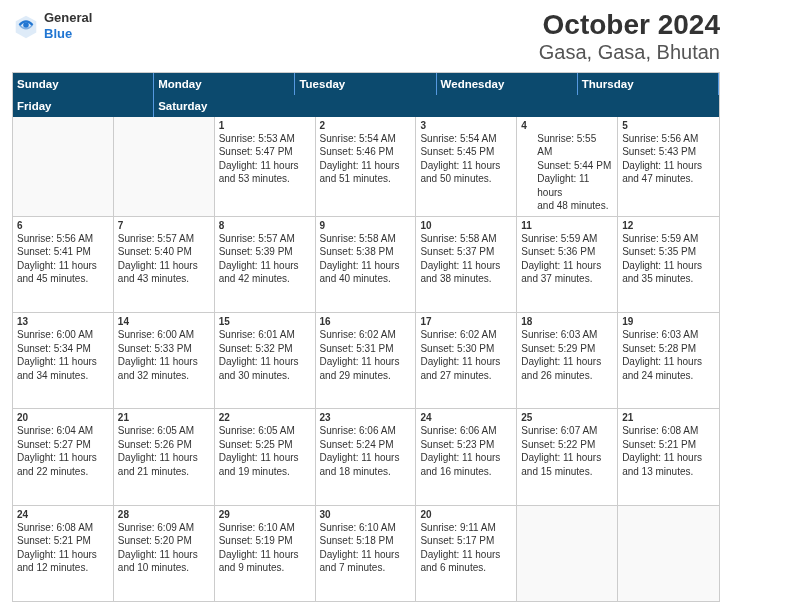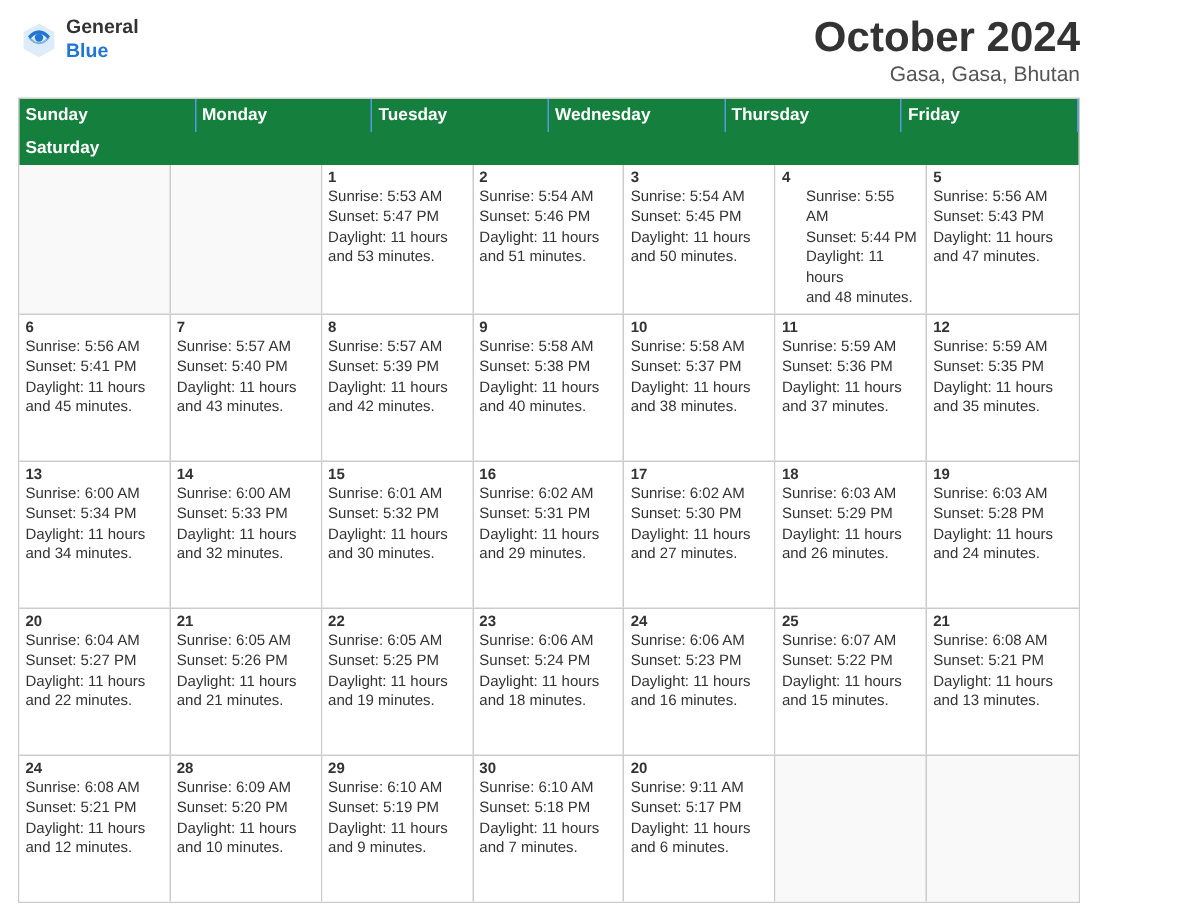--- a/index.html
+++ b/index.html
@@ -42,33 +42,33 @@
     .title-block {
       text-align: right;
     }
     .month-title {
       font-size: 28px;
       font-weight: bold;
       color: #333;
       line-height: 1.1;
     }
     .location-title {
-      font-size: 14px;
+      font-size: 20px;
       color: #555;
     }
     .calendar {
       flex: 1;
       display: flex;
       flex-direction: column;
       border: 1px solid #ccc;
     }
     .cal-header-row {
       display: grid;
-      grid-template-columns: repeat(6, 1fr);
-      background: #15803d;
+      grid-template-columns: repeat(5, 1fr);
+      background: #0c4a6e;
     }
     .cal-header-cell {
       color: #fff;
       font-size: 11.5px;
       font-weight: bold;
       padding: 5px 4px;
       text-align: left;
       border-right: 1px solid #5599e0;
     }
     .cal-header-cell:last-child { border-right: none; }

